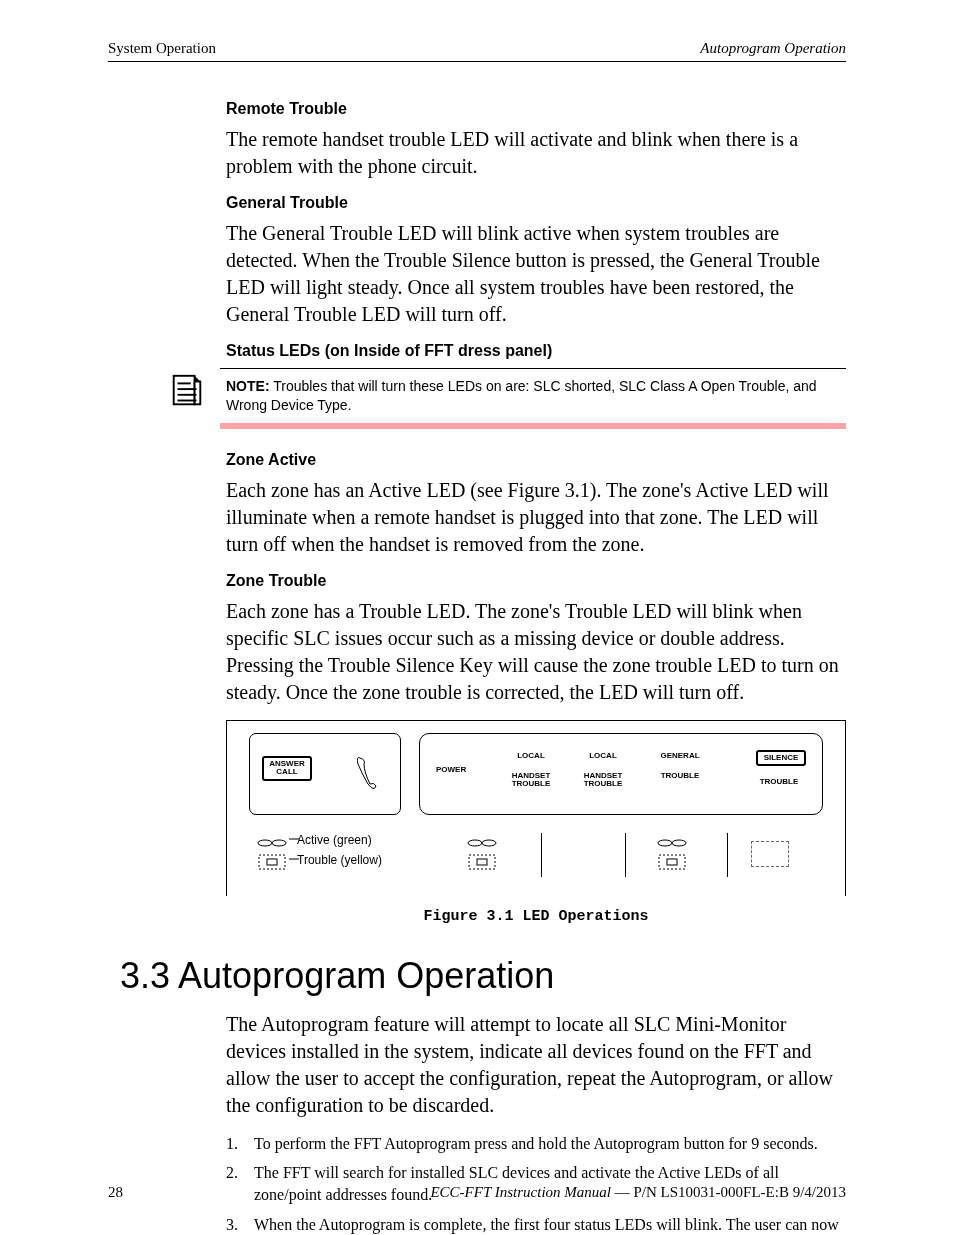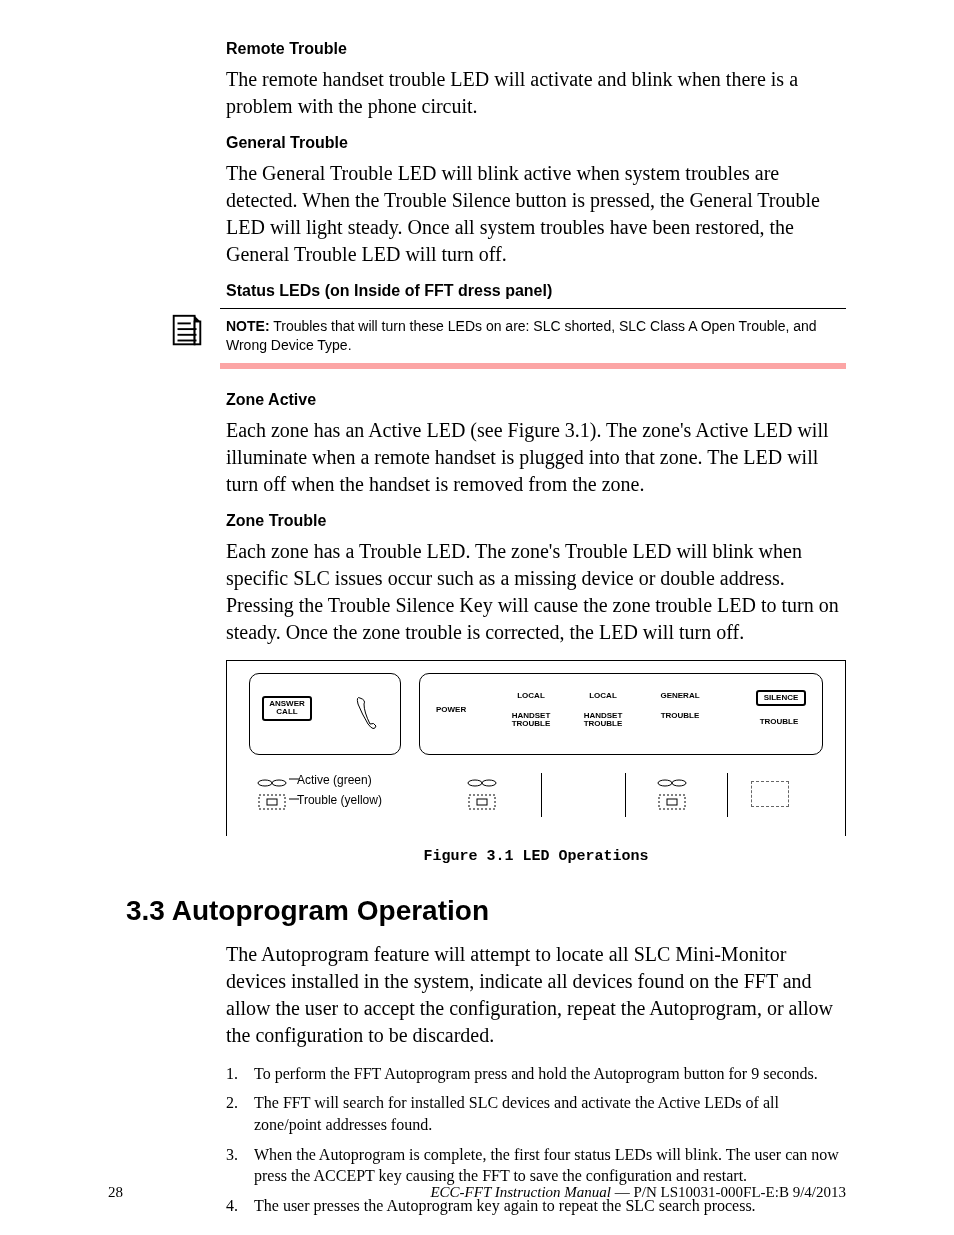--- a/index.html
+++ b/index.html
@@ -13,46 +13,50 @@
   ul.bullets { list-style: none; margin-bottom: 14px; }
   ul.bullets li { font-size: 16px; position: relative; padding-left: 36px; margin-bottom: 6px; }
   ul.bullets li::before { content: "•"; position: absolute; left: 14px; }
   .note-row { display: flex; align-items: flex-start; margin-left: 0; margin-bottom: 22px; margin-top: 6px; }
   .note-icon { width: 38px; height: 38px; margin-right: 14px; margin-top: 4px; flex: 0 0 auto; }
   .note-box { border-top: 1px solid #000; border-bottom: 6px solid #fca5a5; padding: 8px 6px; font-family: Arial, Helvetica, sans-serif; font-size: 14px; line-height: 1.35; flex: 1; }
   .note-box .bold { font-weight: bold; }
   .figure-wrap { margin-top: 12px; margin-bottom: 10px; }
   .figure { border: 1px solid #000; border-bottom: none; height: 176px; position: relative; font-family: Arial, Helvetica, sans-serif; }
   .fig-caption { text-align: center; font-family: Liberation Mono, monospace; font-weight: bold; font-size: 15px; margin-top: 12px; }
-  .h1 { font-family: Arial, Helvetica, sans-serif; font-weight: bold; font-size: 28px; margin-top: 30px; margin-bottom: 14px; margin-left: 18px; }
+  .h1 { font-family: Arial, Helvetica, sans-serif; font-weight: normal; font-size: 36px; margin-top: 30px; margin-bottom: 14px; margin-left: 12px; }
   ol.steps { margin-bottom: 14px; padding-left: 0; }
   ol.steps li { font-size: 16px; line-height: 1.35; margin-bottom: 8px; list-style: none; position: relative; padding-left: 28px; }
   ol.steps li .num { position: absolute; left: 0; }
   .footer { position: absolute; bottom: 34px; left: 108px; right: 108px; display: flex; justify-content: space-between; font-size: 15px; }
   .footer .right { font-style: italic; }
 
   
   .fig-top-row { position: absolute; top: 12px; left: 22px; right: 22px; height: 82px; display: flex; gap: 18px; }
   .fig-panel { border: 1px solid #000; border-radius: 10px; flex: 1; position: relative; }
-  .fig-panel.small { flex: 0 0 152px; }
+  .fig-panel.small { flex: 0 0 152px; border-radius: 7px; }
   .fig-bottom-row { position: absolute; top: 108px; left: 22px; right: 22px; height: 52px; display: flex; gap: 30px; }
   .fig-bpanel { flex: 1; position: relative; }
   .fig-bpanel.small { flex: 0 0 152px; }
   .tiny-btn { position: absolute; border: 2px solid #000; border-radius: 3px; padding: 2px 4px; font-size: 8px; font-weight: bold; text-align: center; line-height: 1.05; background: #fff; }
   .tiny-label { position: absolute; font-size: 8px; font-weight: bold; text-align: center; line-height: 1.05; }
   .jack { position: absolute; width: 34px; height: 40px; }
   .jack svg { width: 100%; height: 100%; }
   .led-note { position: absolute; font-size: 12px; font-family: Arial, Helvetica, sans-serif; }
   .dotbox { position: absolute; border: 1px dashed #666; width: 38px; height: 26px; }
   .phone-icon { position: absolute; width: 26px; height: 40px; }
 </style>
 </head>
 <body>
 
 <div class="page">
+  <div class="running-head">
+    <span>System Operation</span>
+    <span class="right">Autoprogram Operation</span>
+  </div>
 
   <div class="content">
     <div class="h3">Remote Trouble</div>
     <div class="para">The remote handset trouble LED will activate and blink when there is a problem with the phone circuit.</div>
 
     <div class="h3">General Trouble</div>
     <div class="para">The General Trouble LED will blink active when system troubles are detected. When the Trouble Silence button is pressed, the General Trouble LED will light steady.  Once all system troubles have been restored, the General Trouble LED will turn off.</div>
 
     <div class="h3">Status LEDs (on Inside of FFT dress panel)</div>
   </div>

